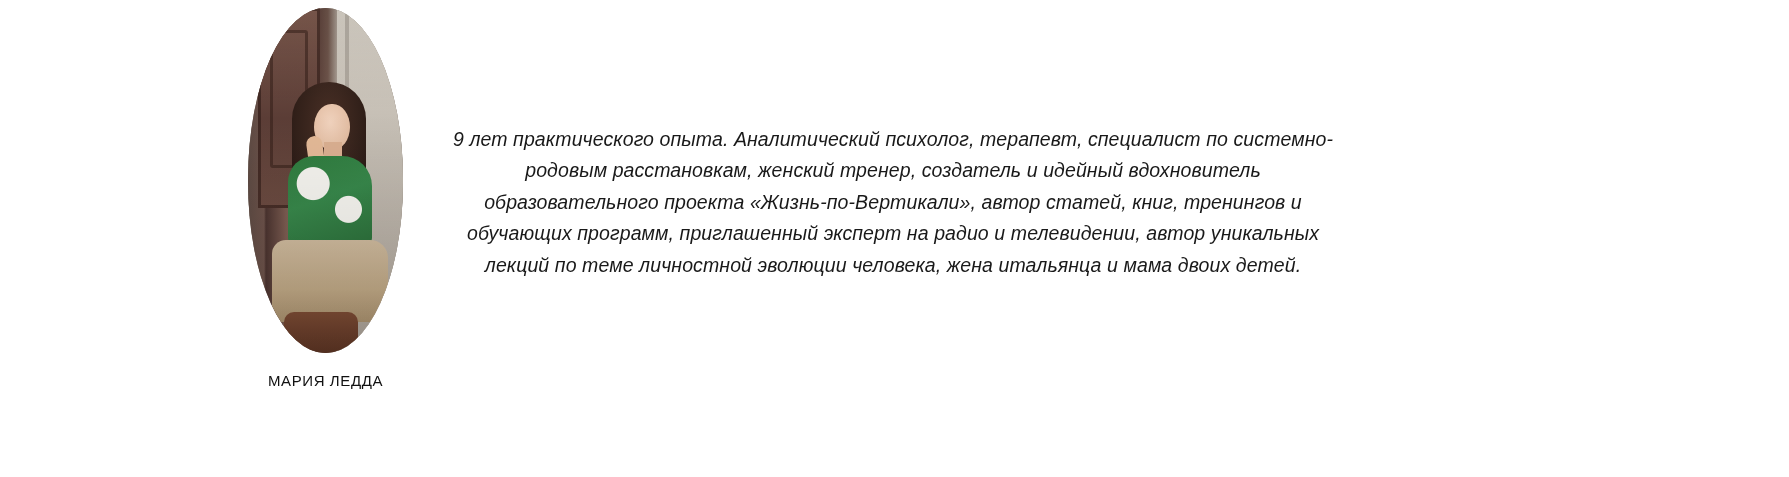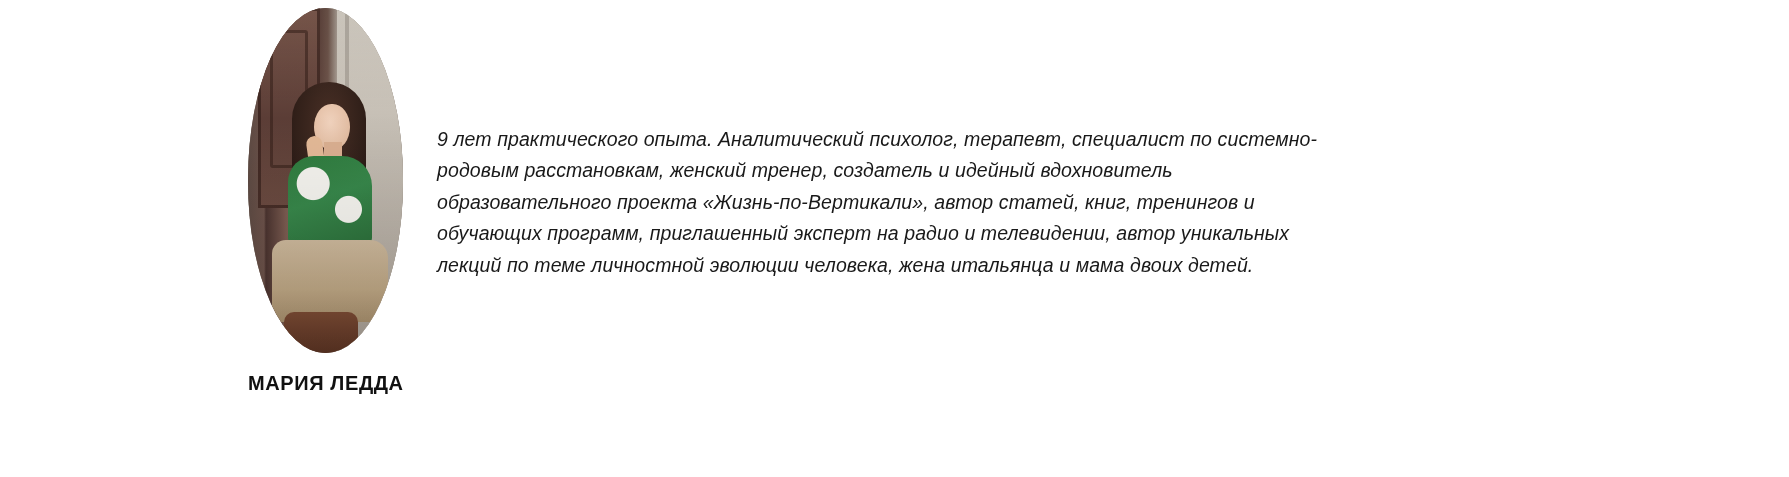--- a/index.html
+++ b/index.html
@@ -132,39 +132,40 @@
     inset: 0;
     background: linear-gradient(180deg, rgba(0,0,0,.06), rgba(0,0,0,0) 30%, rgba(0,0,0,.10));
   }
 
   
   .name-caption {
     position: absolute;
     left: 248px;
     top: 372px;
     width: 155px;
-    text-align: right;
-    font-size: 20px;
-    font-weight: bold;
+    text-align: center;
+    font-size: 15px;
+    font-weight: normal;
     letter-spacing: 0.6px;
     color: #111111;
     white-space: nowrap;
   }
 
   
   .bio {
     position: absolute;
     left: 437px;
     top: 104px;
     width: 912px;
     font-size: 19.5px;
     line-height: 31.5px;
     font-style: italic;
     color: #191919;
     letter-spacing: 0.1px;
+    text-align: center;
   }
 </style>
 </head>
 <body>
 
 <div class="profile-block">
 
   <div class="portrait-wrap">
     <div class="portrait">
       <div class="photo-bg"></div>

